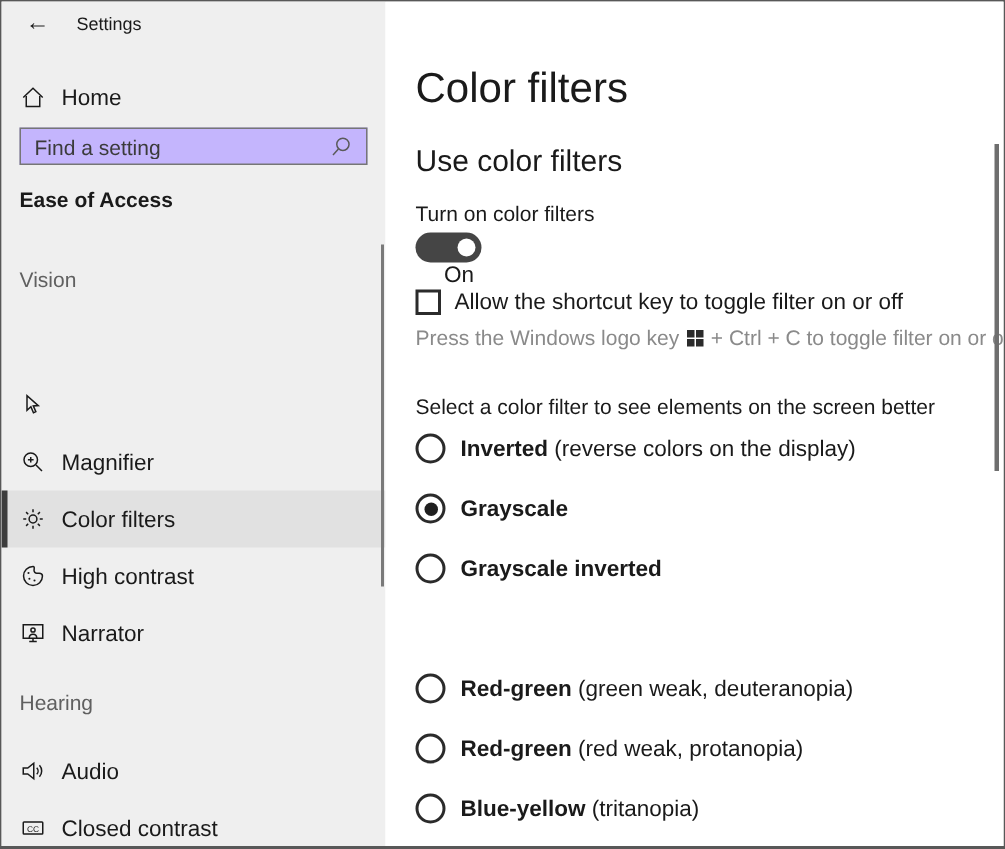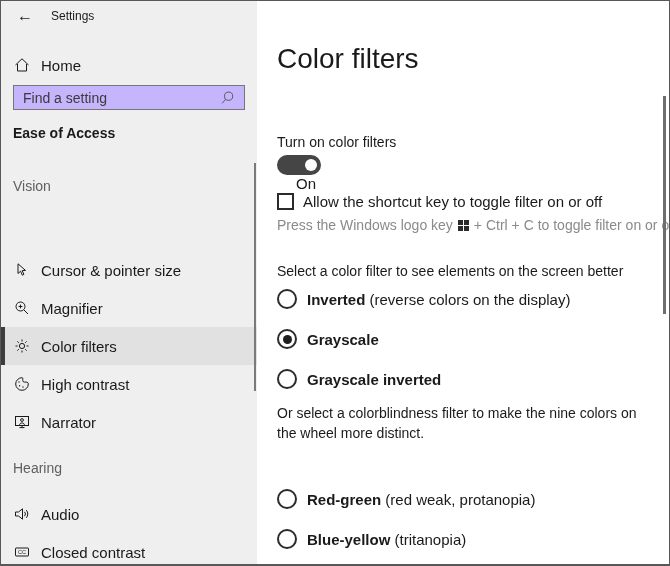--- a/index.html
+++ b/index.html
@@ -142,21 +142,20 @@
 
     <div class="group-label group-vision">Vision</div>
 
 
     <div class="nav-item ni-1">
       <span class="nav-icon">
         <svg width="16" height="16" viewBox="0 0 16 16" fill="none" stroke="#1a1a1a" stroke-width="1">
           <path d="M4 1.8 L4 11.5 L6.6 9.2 L8.3 13.2 L9.9 12.4 L8.2 8.6 L11.5 8.4 Z"></path>
         </svg>
       </span>
-      <span class="nav-label">Cursor &amp; pointer size</span>
     </div>
 
     <div class="nav-item ni-2">
       <span class="nav-icon">
         <svg width="16" height="16" viewBox="0 0 16 16" fill="none" stroke="#1a1a1a" stroke-width="1">
           <circle cx="6.5" cy="6.5" r="4.5"></circle>
             <path d="M10 10 L14 14"></path>
             <path d="M4.6 6.5 H8.4 M6.5 4.6 V8.4"></path>
         </svg>
       </span>
@@ -230,20 +229,21 @@
         <span class="glyph-max"></span>
       </div>
     <div class="win-btn">
         <span class="glyph-close">✕</span>
       </div>
   </div>
 
   <div class="main">
 
     <h1 class="page-title">Color filters</h1>
+    <h2 class="use-heading">Use color filters</h2>
 
     <div class="toggle-label">Turn on color filters</div>
     <div class="toggle-row">
       <div class="toggle">
         <div class="toggle-knob"></div>
       </div>
       <span class="toggle-state">On</span>
     </div>
 
     <div class="checkbox-row">
@@ -274,22 +274,25 @@
           <span class="radio-dot"></span>
         </span>
       <span class="radio-label"><span class="radio-name">Grayscale</span><span></span></span>
     </div>
 
     <div class="radio-row rr-2">
       <span class="radio"></span>
       <span class="radio-label"><span class="radio-name">Grayscale inverted</span><span></span></span>
     </div>
 
-    <div class="colorblind-intro">Or select a colorblindness filter to make the nine colors on the wheel more distinct.</div>
-
+
+    <div class="radio-row rr-3">
+      <span class="radio"></span>
+      <span class="radio-label"><span class="radio-name">Red-green</span><span> (green weak, deuteranopia)</span></span>
+    </div>
 
     <div class="radio-row rr-4">
       <span class="radio"></span>
       <span class="radio-label"><span class="radio-name">Red-green</span><span> (red weak, protanopia)</span></span>
     </div>
 
     <div class="radio-row rr-5">
       <span class="radio"></span>
       <span class="radio-label"><span class="radio-name">Blue-yellow</span><span> (tritanopia)</span></span>
     </div>

